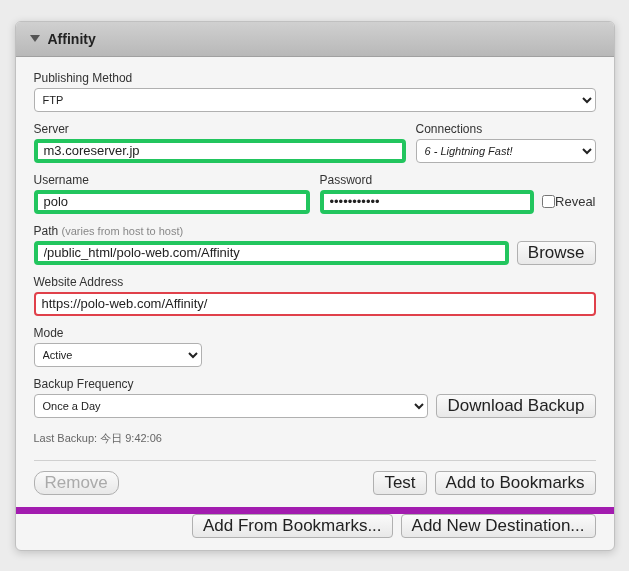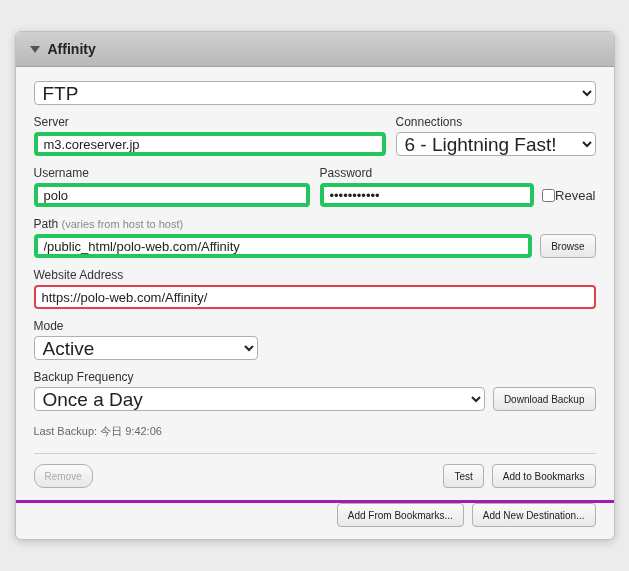--- a/index.html
+++ b/index.html
@@ -79,34 +79,34 @@
       outline: none;
     }
     .website-address-input {
       border: 2px solid #e0404a !important;
     }
     select {
       height: 24px;
       border: 1px solid #b0b0b0;
       border-radius: 4px;
       padding: 0 4px;
-      font-size: 19px;
+      font-size: 11px;
       background: white;
       color: #222;
       appearance: auto;
       outline: none;
       cursor: pointer;
     }
     .full-width { width: 100%; }
     .btn {
       height: 24px;
       border: 1px solid #b0b0b0;
       border-radius: 4px;
       background: linear-gradient(to bottom, #fafafa, #e8e8e8);
-      font-size: 10px;
+      font-size: 17px;
       color: #222;
       padding: 0 10px;
       cursor: pointer;
       white-space: nowrap;
       display: inline-flex;
       align-items: center;
     }
     .btn-disabled {
       color: #aaa;
       cursor: default;
@@ -147,51 +147,52 @@
       padding-top: 10px;
       border-top: 1px solid #d0d0d0;
     }
     .bottom-actions-left { display: flex; gap: 8px; }
     .bottom-actions-right { display: flex; gap: 8px; }
     .footer-bar {
       display: flex;
       justify-content: flex-end;
       gap: 8px;
       padding: 0 18px 12px 18px;
-      border-top: 3px solid #a21caf;
+      border-top: 7px solid #a21caf;
     }
   </style>
 </head>
 <body>
 
 <div class="panel">
 
   <div class="panel-header">
     <div class="panel-header-triangle"></div>
     <span class="panel-header-title">Affinity</span>
   </div>
 
   <div class="panel-body">
 
     <div class="field-group">
+      <label class="field-label">Publishing Method</label>
       <select class="full-width">
         <option>FTP</option>
         <option>SFTP</option>
         <option>WebDAV</option>
       </select>
     </div>
 
     <div class="field-row">
       <div class="field-col" style="flex:1">
         <label class="field-label">Server</label>
         <input type="text" class="full-width" value="m3.coreserver.jp" style="">
       </div>
       <div class="field-col" style="flex:0 0 180px">
         <label class="field-label">Connections</label>
-        <select style="width:200px;">
+        <select style="width:180px;font-style:italic;">
           <option>1 - Slow</option>
           <option>2 - Moderate</option>
           <option selected="">6 - Lightning Fast!</option>
           <option>8 - Maximum</option>
         </select>
       </div>
     </div>
 
     <div class="field-row">
       <div class="field-col" style="flex:1">
@@ -220,21 +221,21 @@
       </div>
     </div>
 
     <div class="field-group">
       <label class="field-label">Website Address</label>
       <input type="text" class="full-width website-address-input" value="https://polo-web.com/Affinity/" style="">
     </div>
 
     <div class="field-group">
       <label class="field-label">Mode</label>
-      <select style="width:224px;">
+      <select style="width:168px;">
         <option selected="">Active</option>
         <option>Passive</option>
       </select>
     </div>
 
     <div class="field-group">
       <label class="field-label">Backup Frequency</label>
       <div class="backup-row">
         <select style="flex:1;">
           <option>Never</option>

